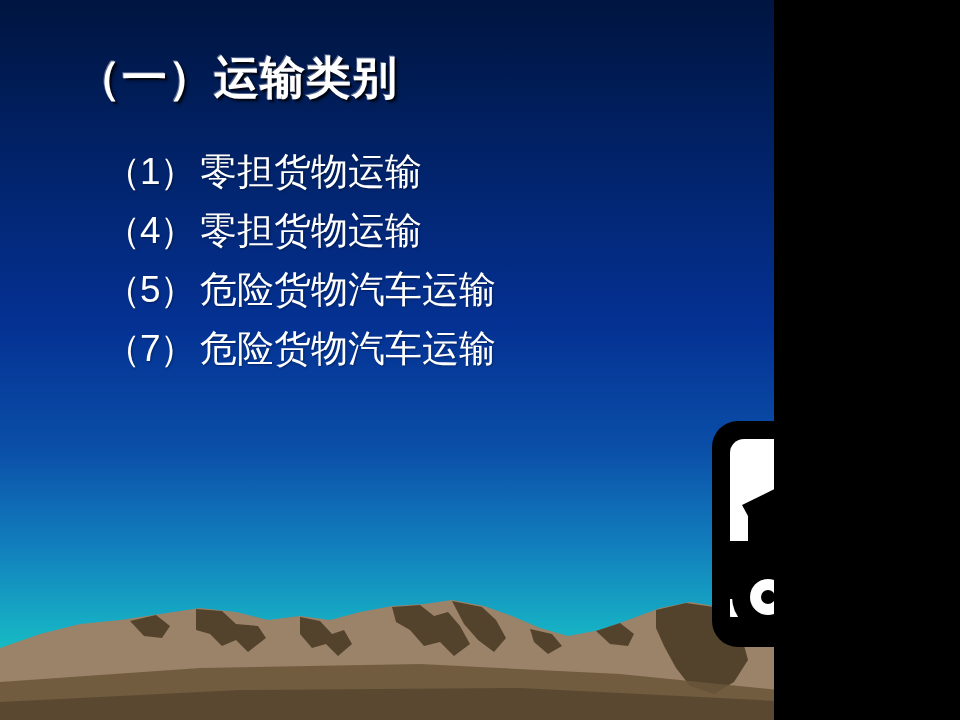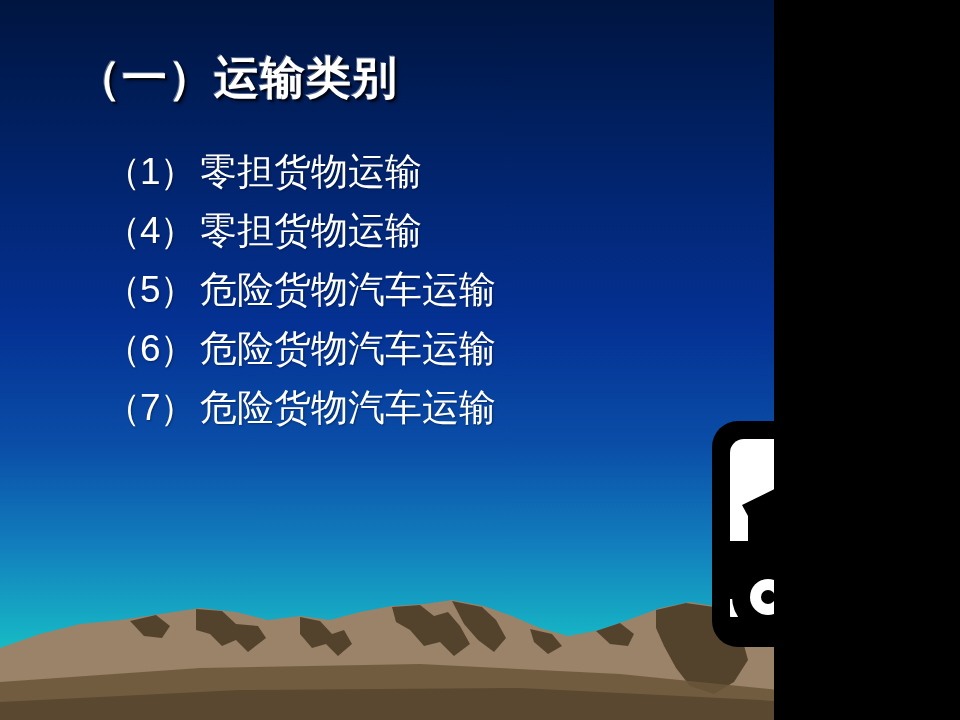--- a/index.html
+++ b/index.html
@@ -136,23 +136,20 @@
 
 
     <div class="bullet-row">
       <span class="bullet-num">（4）</span><span class="bullet-text">零担货物运输</span>
     </div>
 
     <div class="bullet-row">
       <span class="bullet-num">（5）</span><span class="bullet-text">危险货物汽车运输</span>
     </div>
 
-    <div class="bullet-row">
-      <span class="bullet-num">（6）</span><span class="bullet-text">危险货物汽车运输</span>
-    </div>
 
     <div class="bullet-row">
       <span class="bullet-num">（7）</span><span class="bullet-text">危险货物汽车运输</span>
     </div>
 
 
   </div>
 
   <div id="tow-icon">
     <svg viewBox="0 0 234 226" xmlns="http://www.w3.org/2000/svg">

